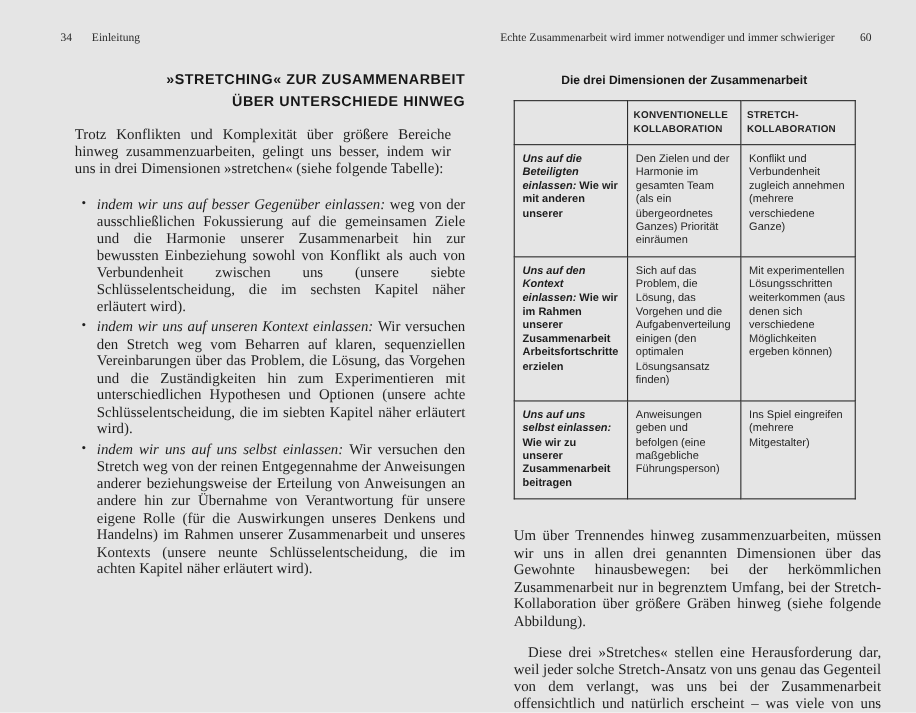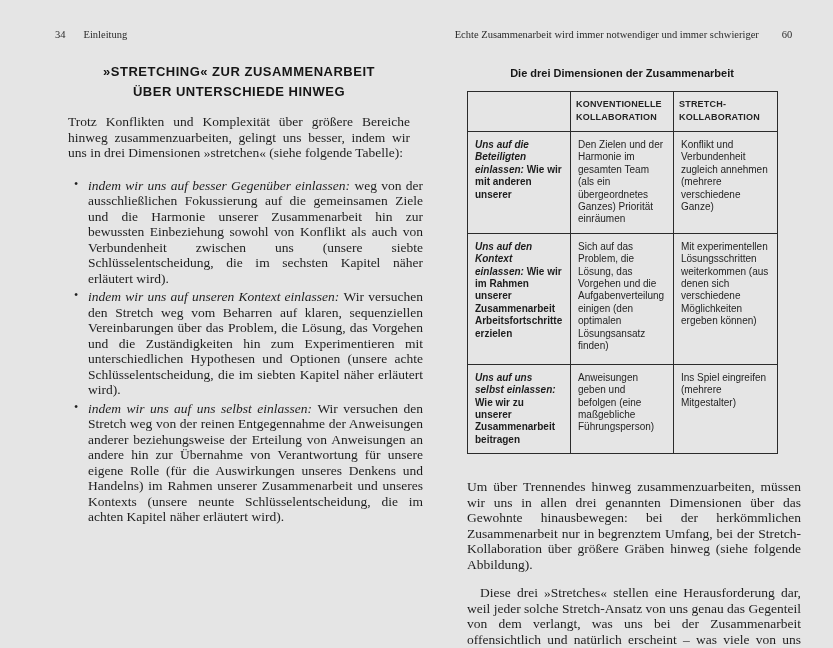--- a/index.html
+++ b/index.html
@@ -40,21 +40,21 @@
   .page-right .folio { margin-left: 23px; }
 
   
   .chapter-heading {
     margin-top: 21px;
     font-family: "Liberation Sans", sans-serif;
     font-weight: bold;
     font-size: 13px;
     line-height: 19.5px;
     letter-spacing: 0.5px;
-    text-align: center;
+    text-align: right;
     color: #161616;
     white-space: pre-line;
   }
 
   
   .body-text p {
     margin: 13px;
     font-size: 13.5px;
     line-height: 15.5px;
     text-align: justify;

